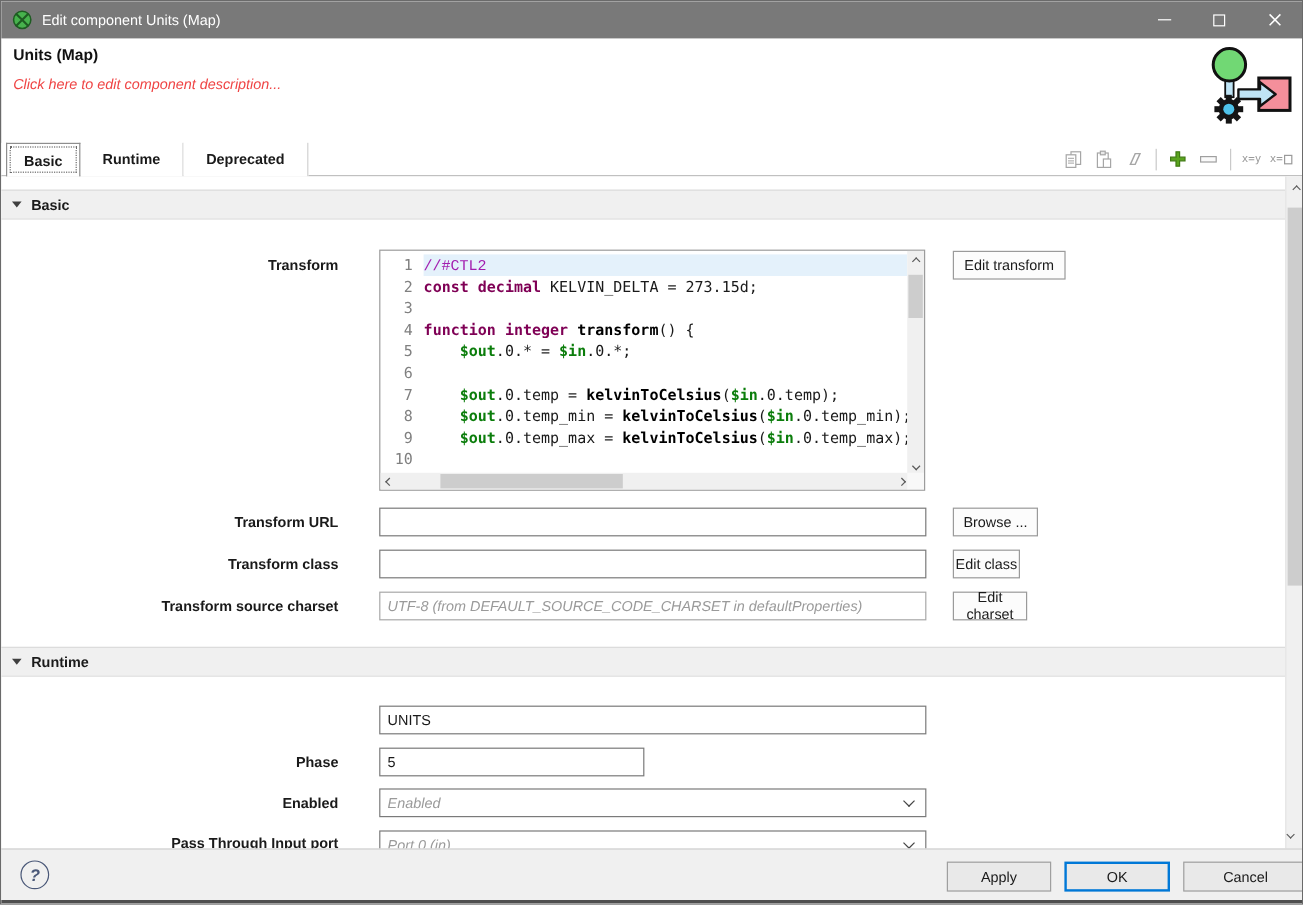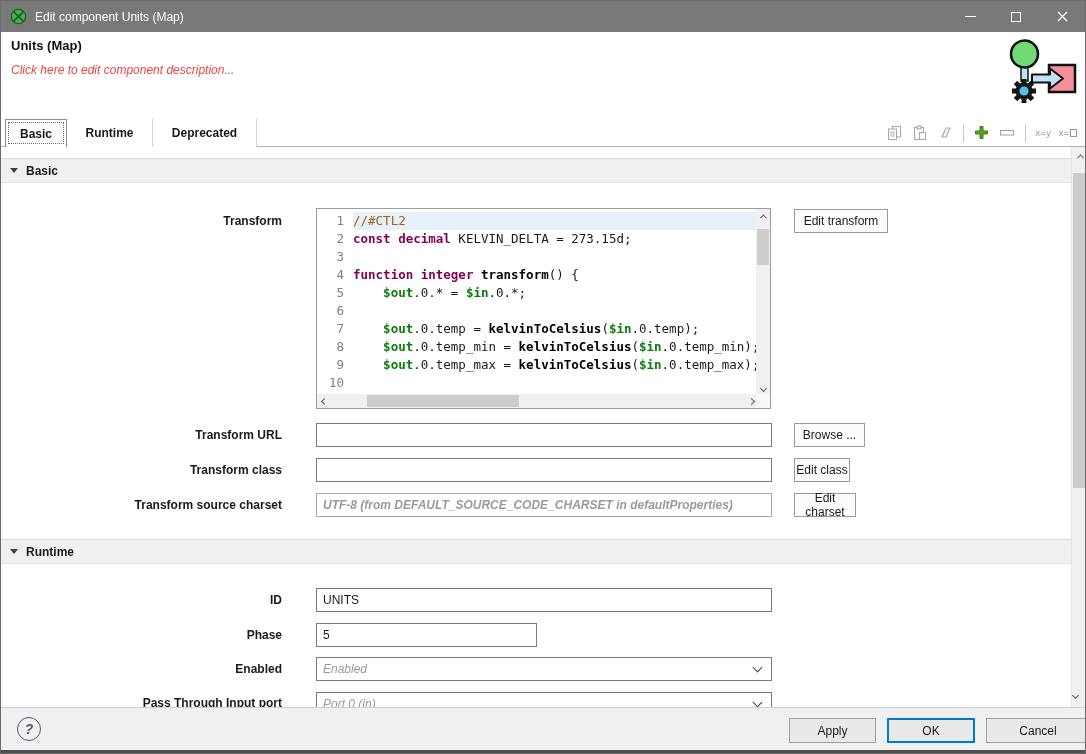--- a/index.html
+++ b/index.html
@@ -60,21 +60,21 @@
   .chev{ display:inline-block; width:7px; height:7px; border:solid #444; border-width:0 1.5px 1.5px 0; }
   .chev.down{ transform:rotate(45deg); margin-right:10px; margin-top:-3px; }
   
   .editor{ position:absolute; left:315px; top:207px; width:455px; height:201px;
            border:1px solid #9c9c9c; background:#fff; overflow:hidden; }
   .ed-lines{ position:absolute; left:0; top:3px; right:14px; }
   .ed-row{ display:flex; height:18px; font-family:"DejaVu Sans Mono", monospace; font-size:12.5px; line-height:18px; }
   .ed-num{ width:36px; text-align:right; padding-right:9px; color:#808080; flex:none; }
   .ed-code{ flex:1; white-space:pre; overflow:hidden; color:#1a1a1a; }
   .ed-code.hl{ background:#e4f1fb; }
-  .cm{ color:#a16207; } .kw{ color:#7f0055; font-weight:bold; }
+  .cm{ color:#a21caf;font-family:Liberation Mono, monospace; } .kw{ color:#7f0055; font-weight:bold; }
   .fn{ color:#000; font-weight:bold; } .vr{ color:#0b7d0b; font-weight:bold; } .pl{ color:#1a1a1a; }
   .ed-vscroll{ position:absolute; top:0; right:0; width:14px; height:187px; background:#f0f0f0; }
   .ed-hscroll{ position:absolute; left:0; bottom:0; height:14px; width:441px; background:#f0f0f0; }
   .ed-corner{ position:absolute; right:0; bottom:0; width:14px; height:14px; background:#f8f8f8; }
   .sc-arrow{ position:absolute; display:flex; align-items:center; justify-content:center; }
   .chev.sm{ width:5px; height:5px; border-width:0 1.5px 1.5px 0; border-color:#5a5a5a; }
   .chev.up{ transform:rotate(-135deg) translate(-1px,-1px); }
   .chev.left{ transform:rotate(135deg); }
   .chev.right{ transform:rotate(-45deg); }
   .ed-vthumb{ position:absolute; right:1px; width:12px; top:20px; height:36px; background:#cdcdcd; }
@@ -269,29 +269,28 @@
 
     <div class="flabel" style="top:281px;">Transform URL</div>
     <input class="tinput" style="top: 276px;" value="">
     <button class="sbtn" style="left:793px;top:276px;width:71px;">Browse ...</button>
 
     <div class="flabel" style="top:316px;">Transform class</div>
     <input class="tinput" style="top: 311px;" value="">
     <button class="sbtn" style="left:793px;top:311px;width:56px;">Edit class</button>
 
     <div class="flabel" style="top:351px;">Transform source charset</div>
-    <input class="tinput" style="top: 346px; border-color: rgb(168, 168, 168); font-weight: bold;" placeholder="UTF-8 (from DEFAULT_SOURCE_CODE_CHARSET in defaultProperties)">
+    <input class="tinput" style="top: 346px; border-color: rgb(168, 168, 168);" placeholder="UTF-8 (from DEFAULT_SOURCE_CODE_CHARSET in defaultProperties)">
     <button class="sbtn" style="left:793px;top:346px;width:62px;">Edit charset</button>
 
     <div class="sect" style="top:392px;">
       <div class="tri"></div>
       <div class="sect-label">Runtime</div>
     </div>
 
-    <div class="flabel" style="top:446px;">ID</div>
     <input class="tinput" style="top: 441px;" value="UNITS">
 
     <div class="flabel" style="top:481px;">Phase</div>
     <input class="tinput" style="top: 476px; width: 221px;" value="5">
 
     <div class="flabel" style="top:515px;">Enabled</div>
     <div class="dd" style="top:510px;">
       <span class="dd-val">Enabled</span>
       <span class="chev down"></span>
     </div>

